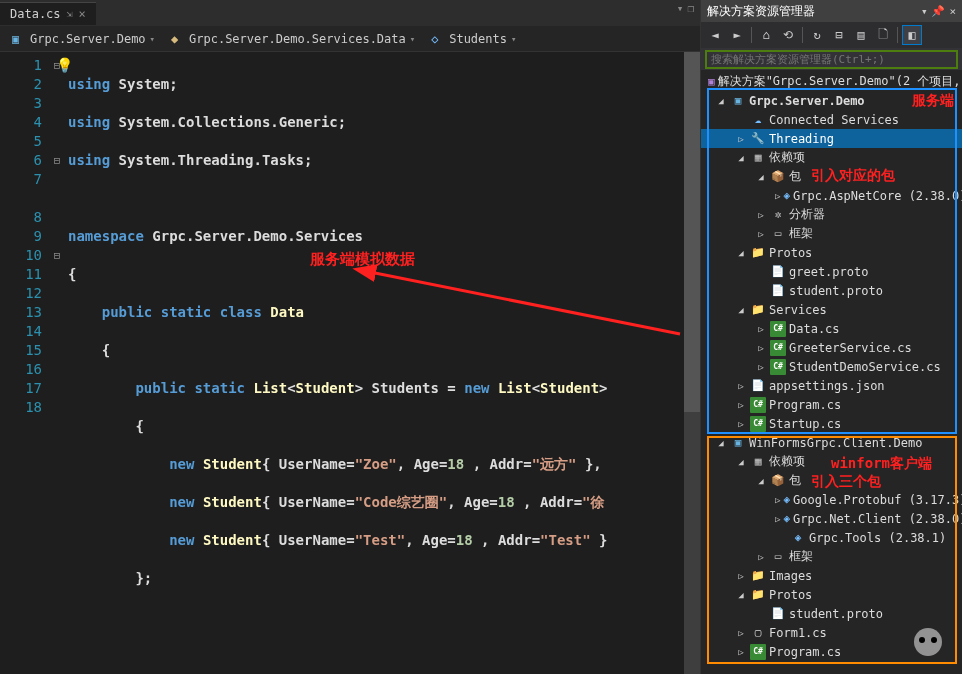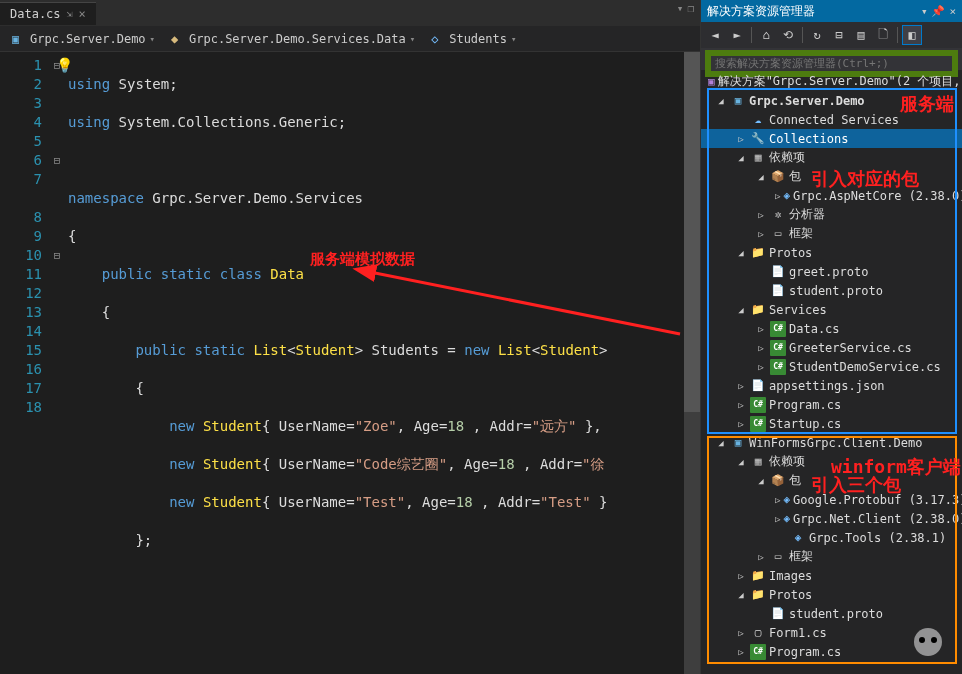--- a/index.html
+++ b/index.html
@@ -13,63 +13,63 @@
 .nav-bar { height:26px; background:#252526; display:flex; align-items:center; padding:0 6px; gap:4px; border-bottom:1px solid #333; }
 .nav-item { display:flex; align-items:center; gap:4px; padding:2px 6px; color:#ccc; }
 .nav-icon { width:14px; height:14px; display:inline-block; }
 .nav-drop { color:#888; font-size:9px; }
 .code-container { flex:1; display:flex; overflow:hidden; position:relative; }
 .gutter { width:50px; background:#1e1e1e; text-align:right; padding:4px 8px 0 0; color:#2b91af; font-family:Consolas,monospace; font-size:14px; line-height:19px; }
 .gutter .ln { height:19px; }
 .fold-col { width:14px; background:#1e1e1e; padding-top:4px; }
 .fold-col .fm { height:19px; text-align:center; color:#888; font-size:11px; line-height:19px; }
 .code { flex:1; padding:4px 0 0 4px; font-family:Consolas,monospace; font-size:14px; line-height:19px; white-space:pre; position:relative; }
-.code .line { height:19px; }
+.code .line { height:19px;font-weight:bold; }
 .kw { color:#569cd6; }
-.type { color:#fde047; }
+.type { color:#fef9c3; }
 .str { color:#d69d85; }
 .num { color:#b5cea8; }
 .txt { color:#dcdcdc; }
 .ref { color:#888; font-size:11px; }
 .bulb { position:absolute; left:56px; top:5px; color:#ffcc00; font-size:14px; }
 .annot1 { position:absolute; left:310px; top:198px; color:#ff2020; font-weight:bold; font-size:15px; z-index:5; }
 .arrow-svg { position:absolute; left:0; top:0; pointer-events:none; z-index:4; }
 .scroll-track { width:16px; background:#3e3e3e; position:relative; }
 .scroll-thumb { position:absolute; top:0; width:100%; height:360px; background:#555; }
 
 .side-panel { width:262px; background:#252526; display:flex; flex-direction:column; border-left:1px solid #333; }
-.side-title { height:22px; background:#0369a1; color:#fff; display:flex; align-items:center; padding:0 6px; justify-content:space-between; }
+.side-title { height:22px; background:#404040; color:#fff; display:flex; align-items:center; padding:0 6px; justify-content:space-between; }
 .side-title-icons { display:flex; gap:4px; color:#ccc; font-size:11px; }
 .side-toolbar { height:26px; background:#2d2d30; display:flex; align-items:center; padding:0 4px; gap:2px; }
 .tb-btn { width:20px; height:20px; display:flex; align-items:center; justify-content:center; color:#ccc; font-size:12px; }
 .tb-sep { width:1px; height:16px; background:#555; margin:0 2px; }
 .tb-btn.active { background:#3f3f46; border:1px solid #007acc; }
 .side-search { height:22px; background:#333337; padding:2px 4px; }
-.side-search input { width:100%; background:#333337; border:6px solid #4d7c0f; color:#999; padding:1px 4px; font-size:11px; }
+.side-search input { width:100%; background:#333337; border:2px solid #4d7c0f; color:#999; padding:1px 4px; font-size:11px; }
 .tree { flex:1; overflow:auto; padding:2px 0; font-size:12px; position:relative; }
 .tree-row { display:flex; align-items:center; height:19px; padding-left:4px; color:#dcdcdc; white-space:nowrap; }
 .tree-row.sel { background:#0e639c; color:#fff; }
 .exp { width:12px; text-align:center; color:#ccc; font-size:9px; }
 .ticon { width:16px; height:16px; margin:0 3px; display:inline-flex; align-items:center; justify-content:center; font-size:11px; }
 .ic-sln { color:#b180d7; }
 .ic-proj { color:#68b3e0; }
 .ic-conn { color:#75beff; }
 .ic-prop { color:#c0c0c0; }
 .ic-dep { color:#c0c0c0; }
 .ic-pkg { color:#c08050; }
 .ic-nuget { color:#75beff; }
 .ic-anal { color:#c0c0c0; }
 .ic-frame { color:#c0c0c0; }
 .ic-fold { color:#dcb67a; }
 .ic-proto { color:#888; }
 .ic-cs { background:#388a34; color:#fff; font-size:8px; font-weight:bold; padding:0 2px; border-radius:1px; }
 .ic-json { color:#c0c0c0; }
 .box-blue { position:absolute; border:2px solid #1e90ff; pointer-events:none; z-index:3; }
 .box-orange { position:absolute; border:2px solid #ff8c00; pointer-events:none; z-index:3; }
-.annot-red { position:absolute; color:#ff2020; font-weight:bold; font-size:18px; z-index:4; }
+.annot-red { position:absolute; color:#ff2020; font-weight:bold; font-size:14px; z-index:4; }
 .watermark { position:absolute; right:20px; bottom:18px; color:rgba(255,255,255,0.5); font-size:22px; display:flex; align-items:center; gap:6px; z-index:10; text-shadow:0 0 3px #000; }
 .wm-icon { width:28px; height:28px; background:rgba(255,255,255,0.5); border-radius:50%; position:relative; }
 .wm-icon::before,.wm-icon::after { content:""; position:absolute; width:6px; height:6px; background:#000; border-radius:50%; top:9px; }
 .wm-icon::before { left:5px; } .wm-icon::after { right:5px; }
 .toolbar-right { position:absolute; right:268px; top:2px; display:flex; gap:4px; color:#888; font-size:11px; }
 </style>
 </head>
 <body>
 
 <div class="main">
@@ -142,20 +142,21 @@
           <div class="fm"></div>
           <div class="fm"></div>
           <div class="fm"></div>
           <div class="fm"></div>
           <div class="fm"></div>
           <div class="fm"></div>
       </div>
       <div class="code">
 <div class="line"><span class="kw">using</span> <span class="txt">System;</span></div>
 <div class="line"><span class="kw">using</span> <span class="txt">System.Collections.Generic;</span></div>
+<div class="line"><span class="kw">using</span> <span class="txt">System.Threading.Tasks;</span></div>
 <div class="line"></div>
 <div class="line"><span class="kw">namespace</span> <span class="txt">Grpc.Server.Demo.Services</span></div>
 <div class="line"><span class="txt">{</span></div>
 <div class="line"><span class="txt">    </span><span class="kw">public static class</span> <span class="type">Data</span></div>
 <div class="line"><span class="txt">    {</span></div>
 <div class="line"><span class="txt">        </span><span class="kw">public static</span> <span class="type">List</span><span class="txt">&lt;</span><span class="type">Student</span><span class="txt">&gt; Students = </span><span class="kw">new</span> <span class="type">List</span><span class="txt">&lt;</span><span class="type">Student</span><span class="txt">&gt;</span></div>
 <div class="line"><span class="txt">        {</span></div>
 <div class="line"><span class="txt">            </span><span class="kw">new</span> <span class="type">Student</span><span class="txt">{ UserName=</span><span class="str">"Zoe"</span><span class="txt">, Age=</span><span class="num">18</span><span class="txt"> , Addr=</span><span class="str">"远方"</span><span class="txt"> },</span></div>
 <div class="line"><span class="txt">            </span><span class="kw">new</span> <span class="type">Student</span><span class="txt">{ UserName=</span><span class="str">"Code综艺圈"</span><span class="txt">, Age=</span><span class="num">18</span><span class="txt"> , Addr=</span><span class="str">"徐</span></div>
 <div class="line"><span class="txt">            </span><span class="kw">new</span> <span class="type">Student</span><span class="txt">{ UserName=</span><span class="str">"Test"</span><span class="txt">, Age=</span><span class="num">18</span><span class="txt"> , Addr=</span><span class="str">"Test"</span><span class="txt"> }</span></div>
@@ -216,21 +217,21 @@
           <b>Grpc.Server.Demo</b>
         </div>
       <div class="tree-row" style="padding-left:34px">
           <span class="exp"></span>
           <span class="ticon ic-conn">☁</span>
           <span>Connected Services</span>
         </div>
       <div class="tree-row sel" style="padding-left:34px">
           <span class="exp">▷</span>
           <span class="ticon ic-prop">🔧</span>
-          <span>Collections</span>
+          <span>Threading</span>
         </div>
       <div class="tree-row" style="padding-left:34px">
           <span class="exp">◢</span>
           <span class="ticon ic-dep">▦</span>
           <span>依赖项</span>
         </div>
       <div class="tree-row" style="padding-left:54px">
           <span class="exp">◢</span>
           <span class="ticon ic-pkg">📦</span>
           <span>包</span>

